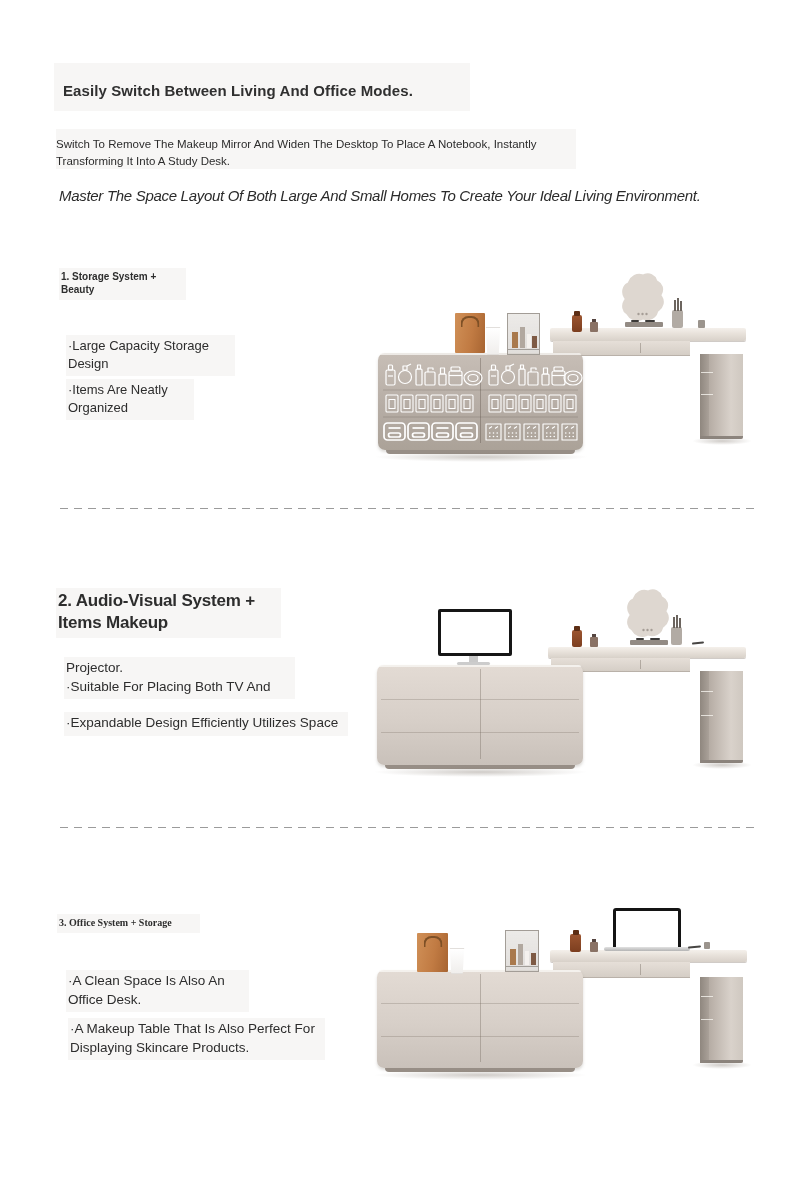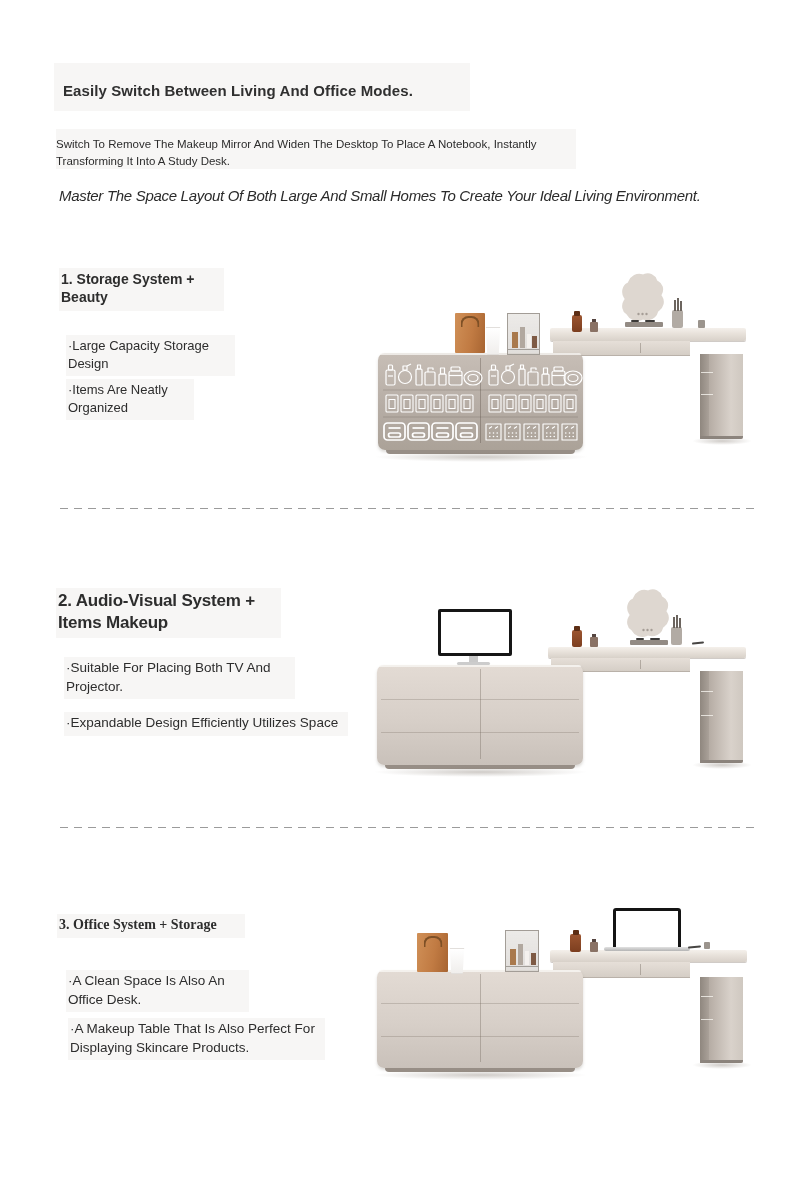--- a/index.html
+++ b/index.html
@@ -6,21 +6,21 @@
   body{width:790px;height:1186px;position:relative;overflow:hidden;
        font-family:"Liberation Sans", sans-serif;color:#2e2e2e;
        -webkit-font-smoothing:antialiased;}
   .abs{position:absolute;}
   .txt{white-space:pre-wrap;}
   .faint{background:rgba(228,224,219,0.28);}
   .title{font-size:15px;font-weight:700;color:#303030;letter-spacing:.1px;}
   .subtitle{font-size:11.5px;line-height:1.45;color:#2c2c2c;}
   .tagline{font-size:15px;letter-spacing:-0.3px;color:#2b2b2b;}
   .sec-head{font-weight:700;color:#2d2d2d;line-height:1.32;}
-  .sec-head.sz-s{font-size:14px;}
+  .sec-head.sz-s{font-size:10px;}
   .sec-head.sz-l{font-size:17px;line-height:1.28;letter-spacing:-0.2px;}
   .bullet{font-size:13px;line-height:1.38;color:#2d2d2d;}
   .bullet.sz-m{font-size:13.5px;}
   .dashline{height:1px;background:repeating-linear-gradient(90deg,#9b9b9b 0 8px,transparent 8px 14px);}
   .scene{position:absolute;width:400px;}
   
   .desk-slab{background:linear-gradient(180deg,#f4f0eb 0%,#e9e3dc 40%,#d8d1c9 100%);
              border-radius:2px;box-shadow:0 1px 0 rgba(150,140,130,.45);}
   .desk-drawer{background:linear-gradient(180deg,#e6dfd8,#d5cec6);
                border-bottom:1px solid #b9b1a9;}
@@ -250,22 +250,22 @@
   <div class="abs spray" style="left:328px;top:58px;width:7px;height:8px;"></div>
 </div>
 
 <div class="abs dashline" style="left:60px;top:508px;width:697px;"></div>
 
 <div class="abs sec-head sz-l faint" style="left:56px;top:588px;padding:2px 26px 4px 2px;">
   <span style="display:block">2. Audio-Visual System +</span>
   <span style="display:block">Items Makeup</span>
 </div>
 <div class="abs bullet sz-m faint" style="left:64px;top:657px;padding:2px 24px 3px 2px;">
+  <span style="display:block">Projector.</span>
   <span style="display:block">·Suitable For Placing Both TV And</span>
-  <span style="display:block">Projector.</span>
 </div>
 <div class="abs bullet sz-m faint" style="left:64px;top:712px;padding:2px 10px 3px 2px;">
   <span style="display:block">·Expandable Design Efficiently Utilizes Space</span>
 </div>
 
 <div class="scene" style="left:370px;top:580px;height:200px;">
   <div class="abs desk-slab" style="left:178px;top:67px;width:198px;height:11px;"></div>
   <div class="abs desk-drawer" style="left:181px;top:78px;width:139px;height:13px;">
     <div class="abs drawer-seam-v" style="left:89px;top:2px;height:9px;"></div>
   </div>

